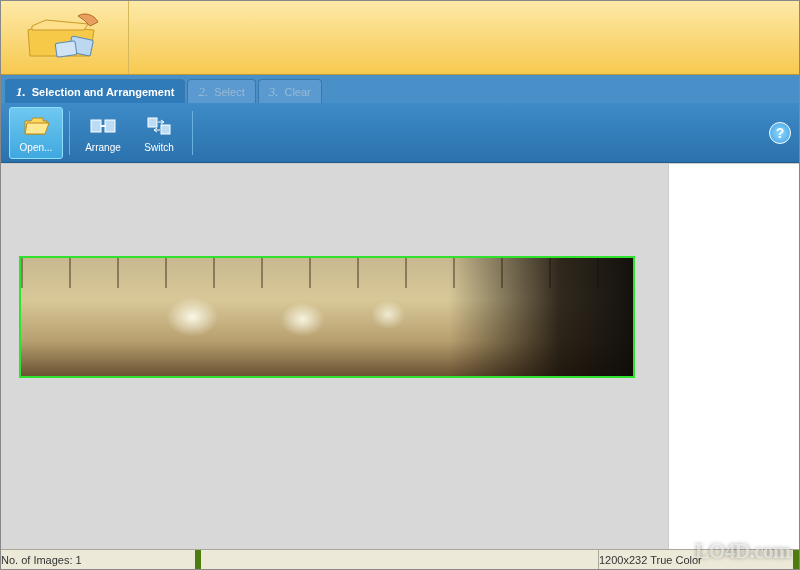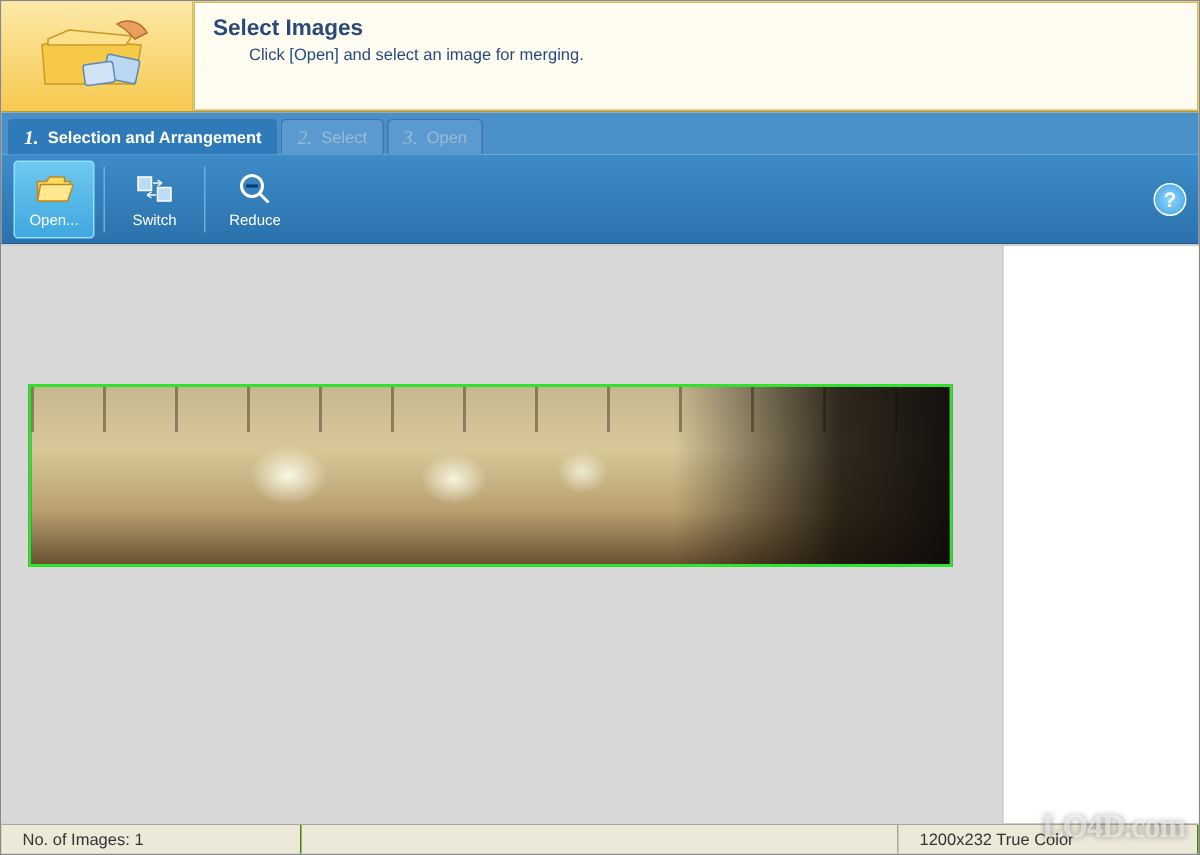--- a/index.html
+++ b/index.html
@@ -86,21 +86,21 @@
 .image-dark-right {
   position: absolute; right: 0; top: 0; width: 30%; height: 100%;
   background: linear-gradient(90deg, rgba(30,20,12,0.0), rgba(20,14,8,0.85) 60%, rgba(10,8,6,0.95));
 }
 
 
 .statusbar {
   height: 20px; background: #ece9d8; border-top: 1px solid #aca899;
   display: flex; align-items: center; font-size: 11px; color: #333;
 }
-.status-cell { padding: 0 14px; height: 100%; display: flex; align-items: center; border-right: 1px solid #4d7c0f; }
+.status-cell { padding: 0 0; height: 100%; display: flex; align-items: center; border-right: 6px solid #4d7c0f; }
 .status-cell.left { width: 200px; }
 .status-cell.right { width: 200px; }
 .status-spacer { flex: 1; border-right: 1px solid #aca899; height: 100%; }
 
 
 .watermark {
   position: absolute; right: 10px; bottom: 6px; font-size: 22px; font-weight: bold;
   color: rgba(255,255,255,0.5); text-shadow: 0 0 4px rgba(0,0,0,0.4);
   font-family: Liberation Serif, serif; letter-spacing: -1px;
 }
@@ -120,74 +120,70 @@
   <div class="banner">
     <div class="banner-icon">
       <svg viewBox="0 0 90 60">
         <path d="M8 22 L20 18 L74 22 L70 48 L10 48 Z" fill="#f7c948" stroke="#c89a2a"></path>
         <path d="M12 18 L26 12 L68 16 L64 22 L12 22 Z" fill="#ffe08a" stroke="#c89a2a"></path>
         <rect x="50" y="30" width="22" height="16" rx="2" fill="#bcd8f0" stroke="#5a8ab8" transform="rotate(12 61 38)"></rect>
         <rect x="36" y="34" width="20" height="14" rx="2" fill="#d0e4f5" stroke="#5a8ab8" transform="rotate(-8 46 41)"></rect>
         <path d="M58 8 C64 4 74 6 78 14 L70 18 L64 12 Z" fill="#e8a060" stroke="#b86a2a"></path>
       </svg>
     </div>
-    <div class="banner-text">
-      <div class="banner-title">Select Images</div>
-      <div class="banner-sub">Click [Open] and select an image for merging.</div>
-    </div>
   </div>
 
   <div class="tab-row">
     <div class="tab active">
       <span class="tab-num">1.</span>
       <span>Selection and Arrangement</span>
     </div>
     <div class="tab disabled">
       <span class="tab-num">2.</span>
       <span>Select</span>
     </div>
     <div class="tab disabled">
       <span class="tab-num">3.</span>
-      <span>Open</span>
+      <span>Clear</span>
     </div>
   </div>
 
   <div class="toolbar">
     <div class="tb-btn highlight">
       <div class="tb-icon">
         <svg width="26" height="22" viewBox="0 0 26 22">
             <path d="M2 6 L8 6 L10 3 L20 3 L20 6 L24 6 L22 19 L2 19 Z" fill="#ffd860" stroke="#b88a20"></path>
             <path d="M4 8 L26 8 L22 19 L2 19 Z" fill="#ffe890" stroke="#b88a20"></path>
           </svg>
       </div>
       <span>Open...</span>
     </div>
     <div class="tb-sep"></div>
+    <div class="tb-btn">
+      <div class="tb-icon">
+        <svg width="26" height="20" viewBox="0 0 26 20">
+            <rect x="1" y="4" width="10" height="12" fill="#bcdcf5" stroke="#fff"></rect>
+            <rect x="15" y="4" width="10" height="12" fill="#bcdcf5" stroke="#fff"></rect>
+            <path d="M11 10 L15 10" stroke="#fff" stroke-width="2"></path>
+          </svg>
+      </div>
+      <span>Arrange</span>
+    </div>
     <div class="tb-btn">
       <div class="tb-icon">
         <svg width="26" height="20" viewBox="0 0 26 20">
             <rect x="2" y="2" width="9" height="9" fill="#bcdcf5" stroke="#fff"></rect>
             <rect x="15" y="9" width="9" height="9" fill="#bcdcf5" stroke="#fff"></rect>
             <path d="M12 6 L18 6 M8 14 L14 14" stroke="#fff" marker-end=""></path>
             <path d="M18 6 L15 4 M18 6 L15 8 M8 14 L11 12 M8 14 L11 16" stroke="#fff"></path>
           </svg>
       </div>
       <span>Switch</span>
     </div>
     <div class="tb-sep"></div>
-    <div class="tb-btn">
-      <div class="tb-icon">
-        <svg width="24" height="24" viewBox="0 0 24 24">
-            <circle cx="10" cy="10" r="7" fill="none" stroke="#fff" stroke-width="2"></circle>
-            <path d="M15 15 L21 21" stroke="#fff" stroke-width="2"></path>
-            <path d="M6 10 L14 10" stroke="#003a70" stroke-width="2"></path>
-          </svg>
-      </div>
-      <span>Reduce</span>
-    </div>
     <div class="tb-spacer"></div>
     <div class="help-btn">
       <span>?</span>
     </div>
   </div>
 
   <div class="canvas-wrap">
     <div class="canvas">
       <div class="image-slot">
         <div class="image-inner"></div>

